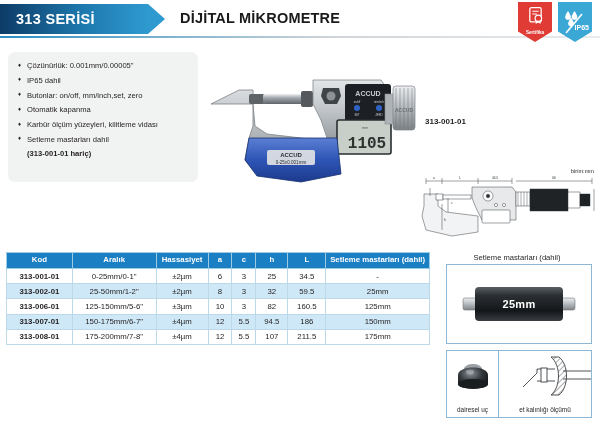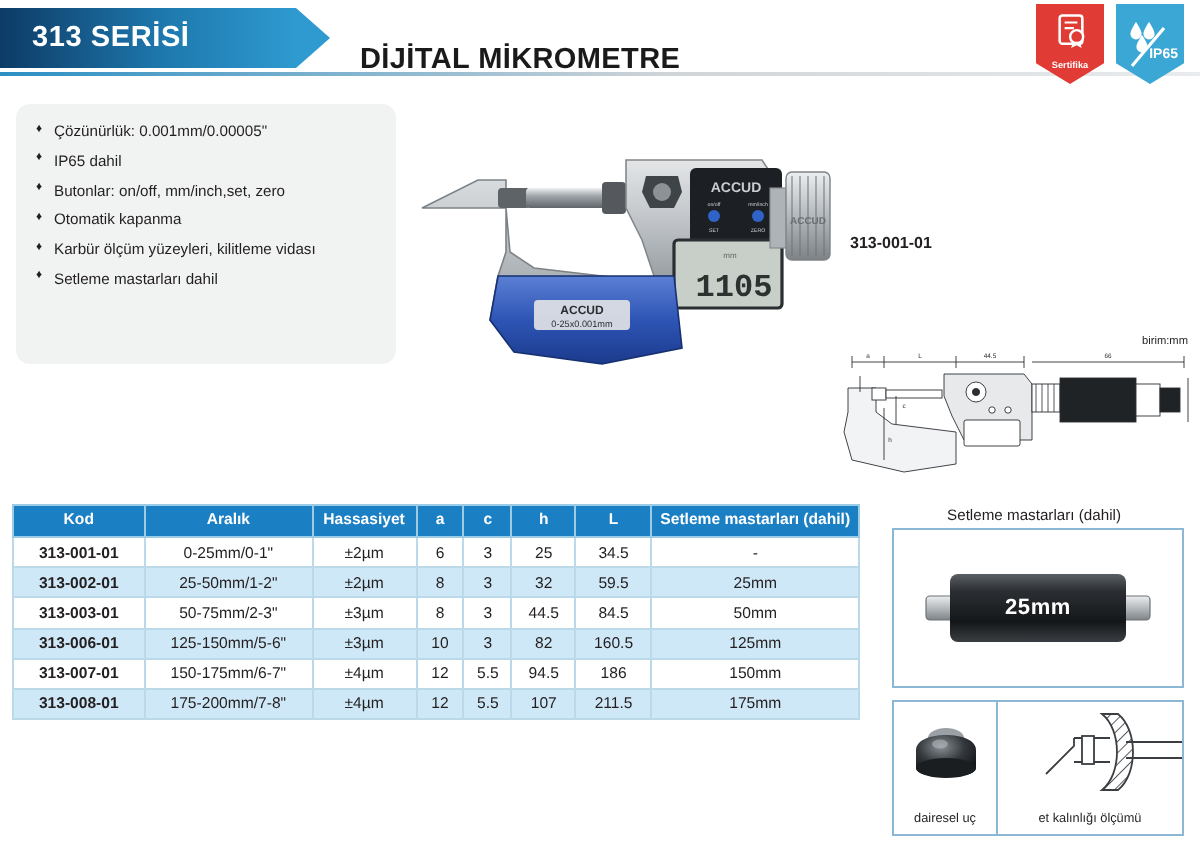--- a/index.html
+++ b/index.html
@@ -36,21 +36,21 @@
     white-space: nowrap;
   }
   .series-arrow {
     position: absolute; left: 148px; top: 0;
     width: 0; height: 0;
     border-top: 15px solid transparent;
     border-bottom: 15px solid transparent;
     border-left: 17px solid #2e9ad0;
   }
   .product-title {
-    position: absolute; left: 180px; top: 18px;
+    position: absolute; left: 180px; top: 6px;
     font-size: 14.5px; font-weight: bold;
     color: #1a1a1a; letter-spacing: 0.2px;
     white-space: nowrap;
   }
 
   
   .badges {
     position: absolute; right: 8px; top: 2px;
     display: flex; gap: 6px;
   }
@@ -233,20 +233,21 @@
   </div>
 </div>
 
 <div class="features">
   <div class="feature-item">Çözünürlük: 0.001mm/0.00005"</div>
   <div class="feature-item">IP65 dahil</div>
   <div class="feature-item">Butonlar: on/off, mm/inch,set, zero</div>
   <div class="feature-item">Otomatik kapanma</div>
   <div class="feature-item">Karbür ölçüm yüzeyleri, kilitleme vidası</div>
   <div class="feature-item">Setleme mastarları dahil</div>
+  <div class="feature-note">(313-001-01 hariç)</div>
 </div>
 
 <div class="photo">
   <svg width="215" height="145" viewBox="0 0 215 145">
     <defs>
       <linearGradient id="frameGrad" x1="0" y1="0" x2="0" y2="1">
         <stop offset="0%" stop-color="#d9dcdf"></stop>
         <stop offset="45%" stop-color="#b4b9bd"></stop>
         <stop offset="100%" stop-color="#8d9296"></stop>
       </linearGradient>
@@ -401,30 +402,20 @@
       <td class="code">313-002-01</td>
       <td>25-50mm/1-2"</td>
       <td>±2µm</td>
       <td>8</td>
       <td>3</td>
       <td>32</td>
       <td>59.5</td>
       <td>25mm</td>
     </tr>
     <tr>
-      <td class="code">313-003-01</td>
-      <td>50-75mm/2-3"</td>
-      <td>±3µm</td>
-      <td>8</td>
-      <td>3</td>
-      <td>44.5</td>
-      <td>84.5</td>
-      <td>50mm</td>
-    </tr>
-    <tr>
       <td class="code">313-006-01</td>
       <td>125-150mm/5-6"</td>
       <td>±3µm</td>
       <td>10</td>
       <td>3</td>
       <td>82</td>
       <td>160.5</td>
       <td>125mm</td>
     </tr>
     <tr>

